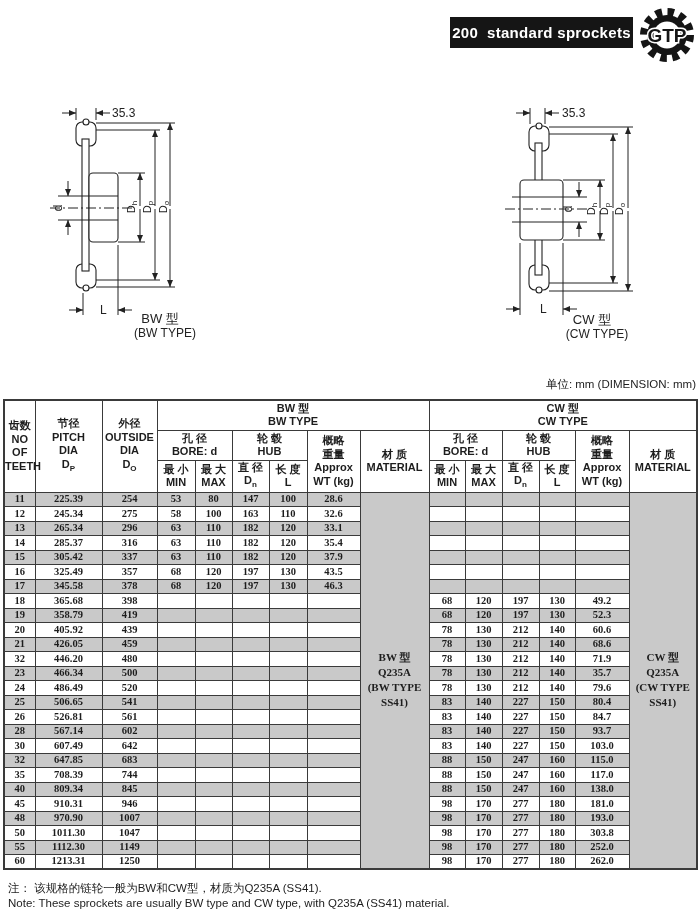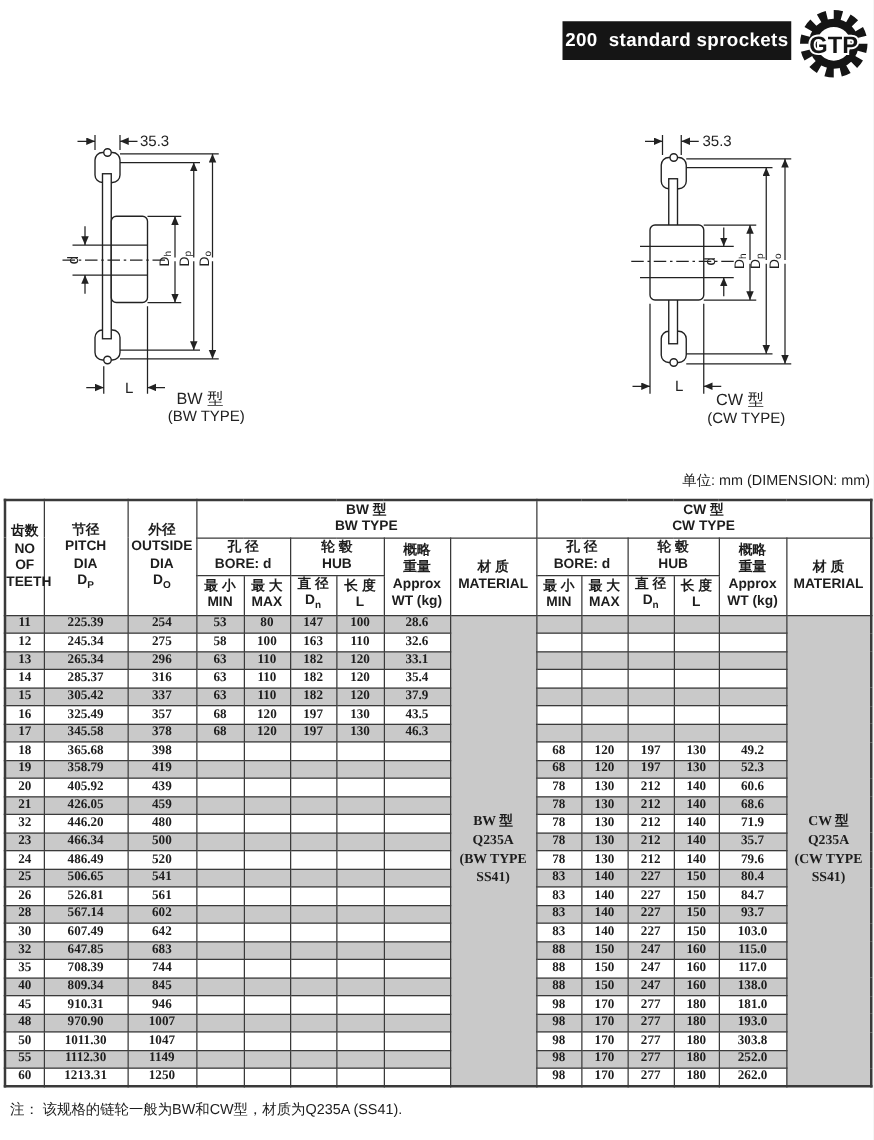--- a/index.html
+++ b/index.html
@@ -650,15 +650,16 @@
           <td>170</td>
           <td>277</td>
           <td>180</td>
           <td>262.0</td>
         </tr>
       </tbody>
   </table>
 
   <div class="notes">
     <div>注：  该规格的链轮一般为BW和CW型，材质为Q235A (SS41).</div>
+    <div>Note: These sprockets are usually BW type and CW type, with Q235A (SS41) material.</div>
   </div>
 
 </div>
 
 </body></html>

